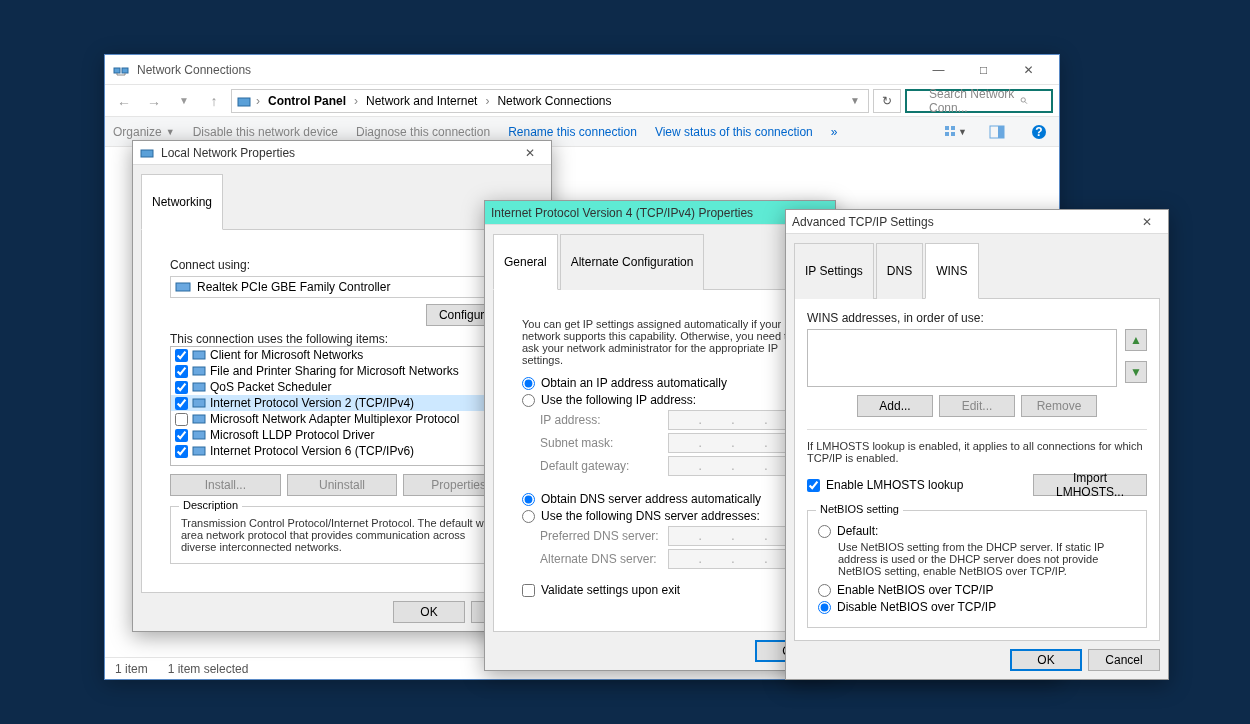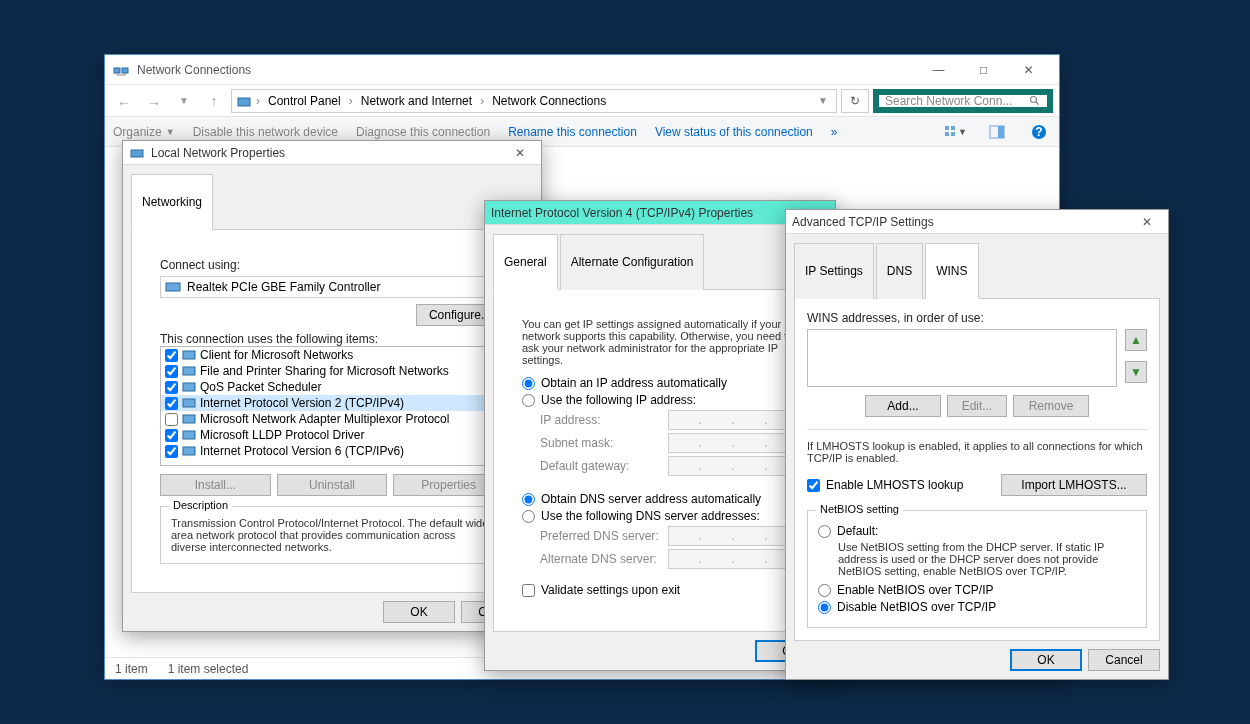--- a/index.html
+++ b/index.html
@@ -12,21 +12,21 @@
 .titlebar .title { flex: 1; color: #555; }
 .titlebar .winbtns { display: flex; }
 .titlebar .winbtns div { width: 45px; height: 28px; display: flex; align-items: center; justify-content: center; color: #555; }
 
 .navbar { height: 32px; display: flex; align-items: center; padding: 0 6px; border-bottom: 1px solid #e5e5e5; gap: 4px; }
 .navbar .navbtn { width: 26px; height: 26px; display: flex; align-items: center; justify-content: center; color: #999; font-size: 14px; }
 .navbar .crumbs { flex: 1; height: 24px; border: 1px solid #ccc; display: flex; align-items: center; padding: 0 4px; gap: 4px; }
 .navbar .crumbs .crumb { padding: 2px 4px; cursor: pointer; }
 .navbar .crumbs .sep { color: #888; }
 .navbar .refresh { width: 28px; height: 24px; border: 1px solid #ccc; display: flex; align-items: center; justify-content: center; color: #555; }
-.navbar .search { width: 180px; height: 24px; border: 6px solid #0f766e; padding: 0 6px; color: #888; display: flex; align-items: center; }
+.navbar .search { width: 148px; height: 24px; border: 2px solid #0f766e; padding: 0 22px; color: #888; display: flex; align-items: center; }
 .navbar .search svg { width: 12px; height: 12px; margin-left: auto; }
 
 .toolbar { height: 30px; display: flex; align-items: center; padding: 0 8px; background: #f5f6f7; border-bottom: 1px solid #e5e5e5; gap: 18px; }
 .toolbar .tbtn { color: #0066cc; cursor: pointer; display: flex; align-items: center; gap: 4px; }
 .toolbar .tbtn.dim { color: #888; }
 .toolbar .spacer { flex: 1; }
 .toolbar .ibtn { width: 24px; height: 24px; display: flex; align-items: center; justify-content: center; }
 
 .statusbar { position: absolute; bottom: 0; left: 0; right: 0; height: 22px; border-top: 1px solid #e5e5e5; display: flex; align-items: center; padding: 0 10px; gap: 20px; color: #555; background: #fff; }
 
@@ -99,21 +99,21 @@
     <div class="navbtn">→</div>
     <div class="navbtn" style="font-size:10px">▼</div>
     <div class="navbtn">↑</div>
     <div class="crumbs">
       <span class="icon" style="width:16px;height:16px">
           <svg viewBox="0 0 16 16">
             <rect x="2" y="5" width="12" height="8" fill="#5aa0d8" stroke="#2a6aa0"></rect>
           </svg>
         </span>
       <span class="sep">›</span>
-      <span class="crumb" style="font-weight:400">Control Panel</span>
+      <span class="crumb" style="font-weight:700">Control Panel</span>
       <span class="sep">›</span>
       <span class="crumb">Network and Internet</span>
       <span class="sep">›</span>
       <span class="crumb">Network Connections</span>
       <span style="flex:1"></span>
       <span style="color:#888;font-size:10px;padding:0 4px">▼</span>
     </div>
     <div class="refresh">↻</div>
     <div class="search">
       <span>Search Network Conn...</span>
@@ -155,21 +155,21 @@
           <text x="8" y="12" text-anchor="middle" fill="#fff" font-size="11" font-weight="bold">?</text>
         </svg>
       </span>
   </div>
   <div class="statusbar">
     <span>1 item</span>
     <span>1 item selected</span>
   </div>
 </div>
 
-<div class="dialog" style="left:122px; top:140px; width:420px;">
+<div class="dialog" style="left:132px; top:140px; width:420px;">
   <div class="dlg-titlebar">
     <span class="icon">
         <svg viewBox="0 0 16 16">
           <rect x="2" y="5" width="12" height="7" fill="#5aa0d8" stroke="#2a6aa0"></rect>
         </svg>
       </span>
     <span class="title">Local Network Properties</span>
     <div class="close">✕</div>
   </div>
   <div class="dlg-body">
@@ -372,31 +372,31 @@
           <div class="ab">
               <span style="color:#3a8a3a">▲</span>
             </div>
           <div class="ab">
               <span style="color:#3a8a3a">▼</span>
             </div>
         </div>
       </div>
       <div style="display:flex;gap:6px;justify-content:center;margin-top:8px">
         <button class="btn" style="width:76px">Add...</button>
-        <button class="btn dis" style="width:60px">Edit...</button>
+        <button class="btn dis" style="width:76px">Edit...</button>
         <button class="btn dis" style="width:76px">Remove</button>
       </div>
       <div style="border-top:1px solid #ddd;margin:12px 0 0 0"></div>
       <div style="font-size:11px;color:#333;margin-top:10px">If LMHOSTS lookup is enabled, it applies to all connections for which TCP/IP is enabled.</div>
       <div style="display:flex;align-items:center;margin-top:8px">
         <div class="check-row" style="flex:1">
             <input type="checkbox" checked="" style="">
             <span>Enable LMHOSTS lookup</span>
           </div>
-        <button class="btn" style="width:146px">Import LMHOSTS...</button>
+        <button class="btn" style="width:114px">Import LMHOSTS...</button>
       </div>
       <div class="groupbox" style="margin-top:12px;background:#fff">
         <span class="legend" style="background:#fff">NetBIOS setting</span>
         <div class="radio-row">
             <input type="radio" name="nb" style="">
             <span>Default:</span>
           </div>
         <div style="font-size:11px;color:#333;margin:0 0 6px 20px">Use NetBIOS setting from the DHCP server. If static IP address is used or the DHCP server does not provide NetBIOS setting, enable NetBIOS over TCP/IP.</div>
         <div class="radio-row">
             <input type="radio" name="nb" style="">

